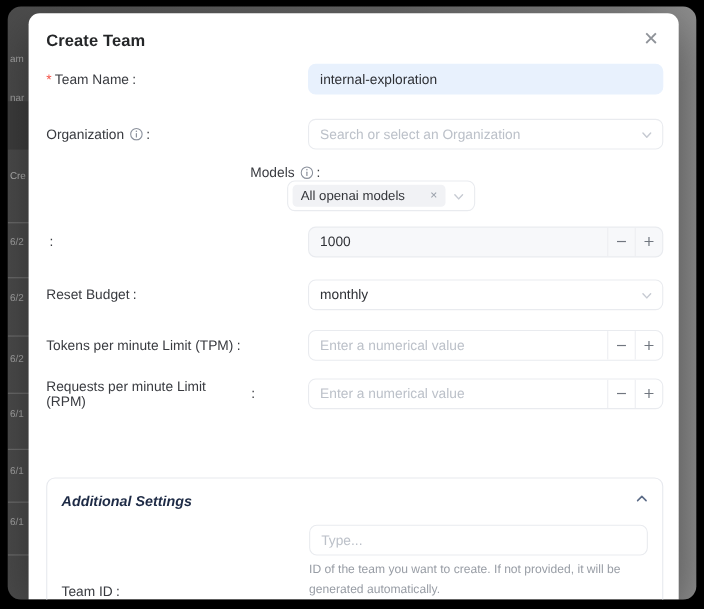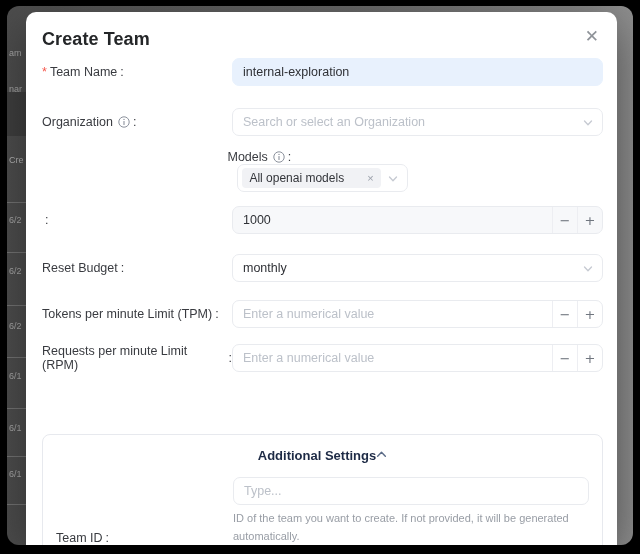--- a/index.html
+++ b/index.html
@@ -24,27 +24,27 @@
   .bg-band { position:absolute; left:0; top:86px; width:20px; height:44px; background:rgba(0,0,0,.18); }
   .bg-line { position:absolute; left:0; width:20px; height:1px; background:rgba(255,255,255,.22); }
 
   
   .modal { position:absolute; left:19px; top:6px; width:591px; height:533px;
            background:#fff; border-radius:10px 10px 0 0;
            box-shadow:0 12px 48px rgba(0,0,0,.45);
            padding:14px 14px 0 16px; }
 
   .modal-head { display:flex; align-items:flex-start; justify-content:space-between; height:24px; }
-  .modal-title { font-size:18px; font-weight:700; color:#242628; letter-spacing:.1px; padding-top:3px; }
+  .modal-title { font-size:15px; font-weight:700; color:#242628; letter-spacing:.1px; padding-top:3px; }
   .close-btn { font-size:17px; line-height:17px; color:#8f9399; cursor:pointer; padding:2px 4px;
                font-family:"DejaVu Sans",sans-serif; }
 
   .row { display:flex; align-items:center; }
   .row .label { width:190px; flex:none; font-size:12.5px; color:#393b40; display:flex; align-items:center; }
-  .row .ctrl { flex:1; }
+  .row .ctrl { flex:1;margin-left:48px; }
 
   .req { color:#f5554a; margin-right:3px; font-size:12.5px; }
   .colon { margin-left:3px; }
 
   .icon-circ { width:12px; height:12px; margin-left:5px; flex:none; display:inline-block; }
   .icon-circ svg { display:block; }
 
   
   .box { height:28px; border:1px solid #e9ebef; border-radius:7px; background:#fff;
          display:flex; align-items:center; font-size:12.5px; color:#2f3136; position:relative; }
@@ -76,21 +76,21 @@
   .r-teamname { margin-top:8px; }
   .r-org      { margin-top:22px; }
   .r-models   { margin-top:14px;flex-direction:column; }
   .r-maxbud   { margin-top:14px; }
   .r-reset    { margin-top:20px;justify-content:flex-end; }
   .r-tpm      { margin-top:18px; }
   .r-rpm      { margin-top:16px; }
 
   
   .panel { margin-top:62px; border:1px solid #e7e9ee; border-radius:8px; padding:11px 13px 14px 13px; }
-  .panel-head { display:flex; align-items:center; justify-content:center; cursor:pointer; }
+  .panel-head { display:flex; align-items:center; justify-content:space-between; cursor:pointer;font-style:italic; }
   .panel-title { font-size:13px; font-weight:700; color:#1d2a45; }
   .panel .row .label { width:177px; }
   .r-teamid { margin-top:13px; align-items:flex-end; }
   .r-teamid .label { margin-top:6px; }
   .help { margin-top:5px; font-size:11px; line-height:1.6; color:#989da5; }
   .r-member { margin-top:9px; }
 </style>
 </head>
 <body>
 

